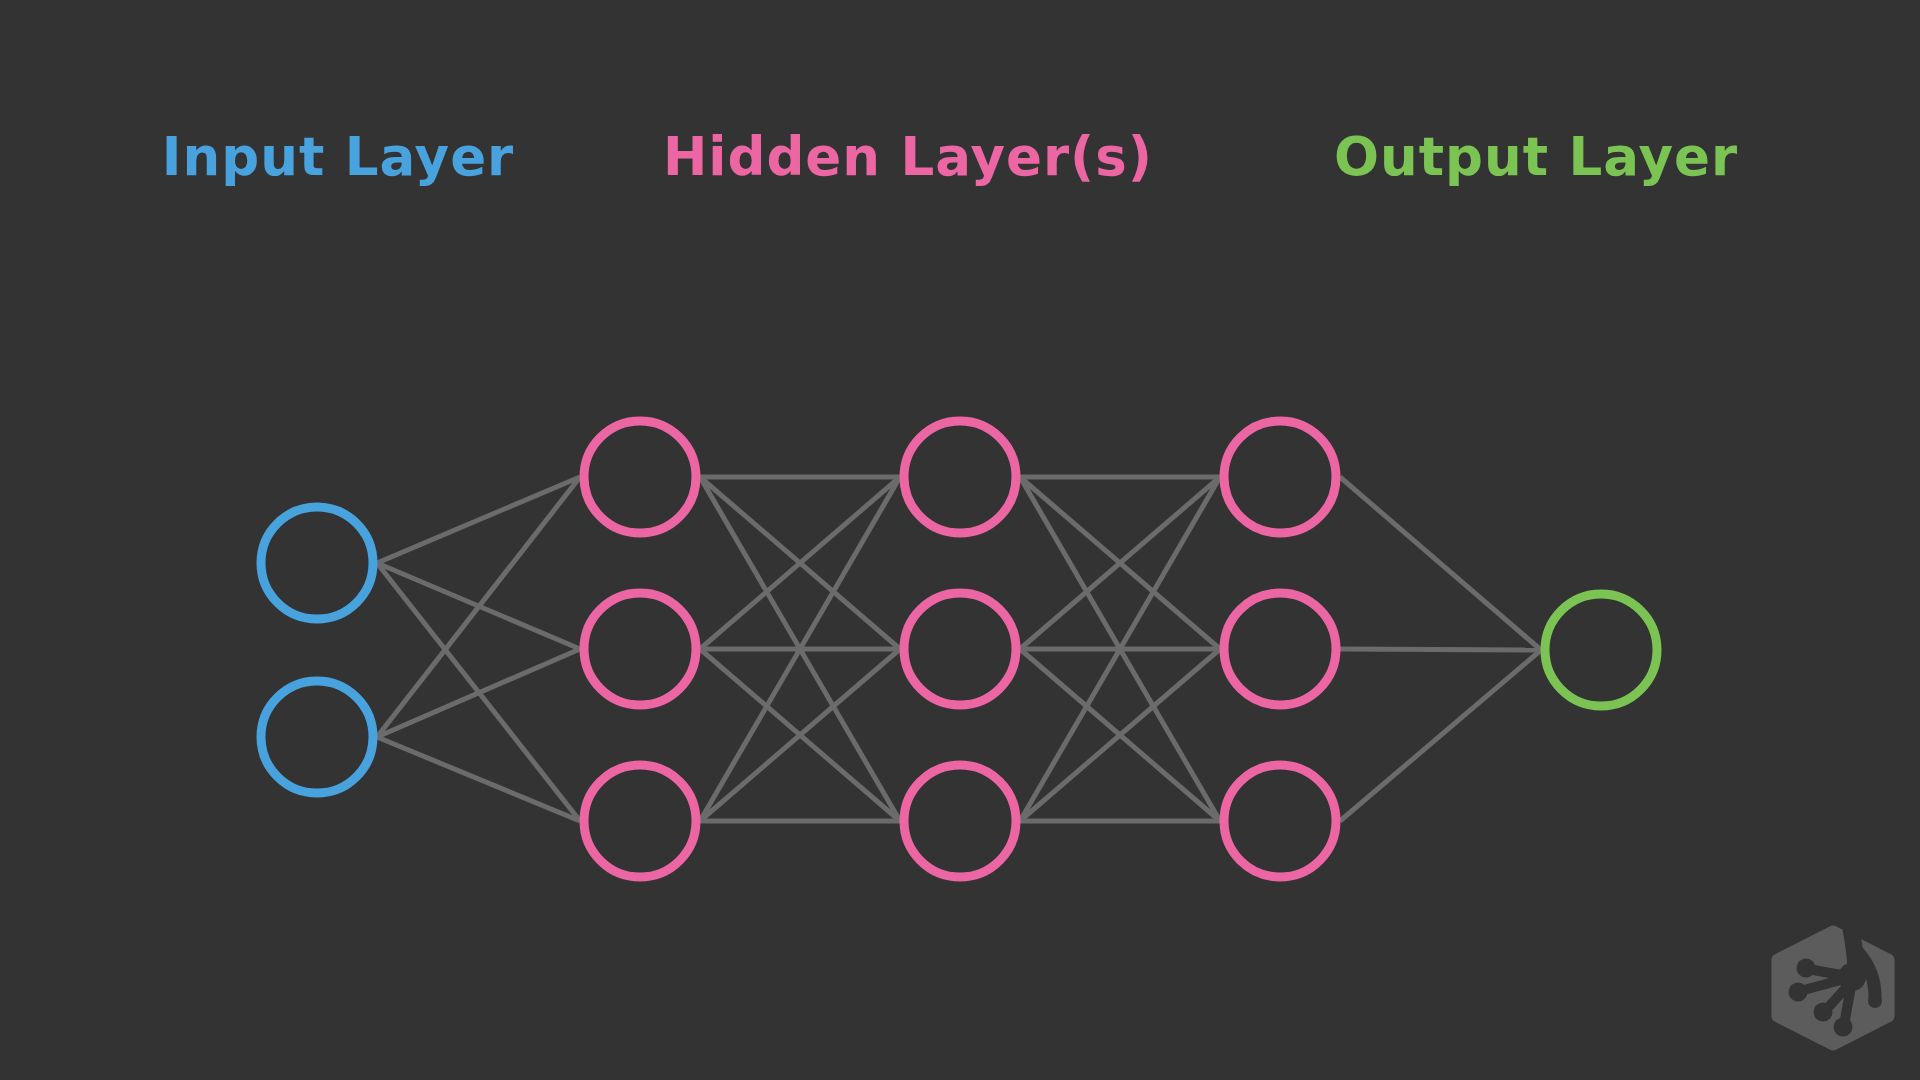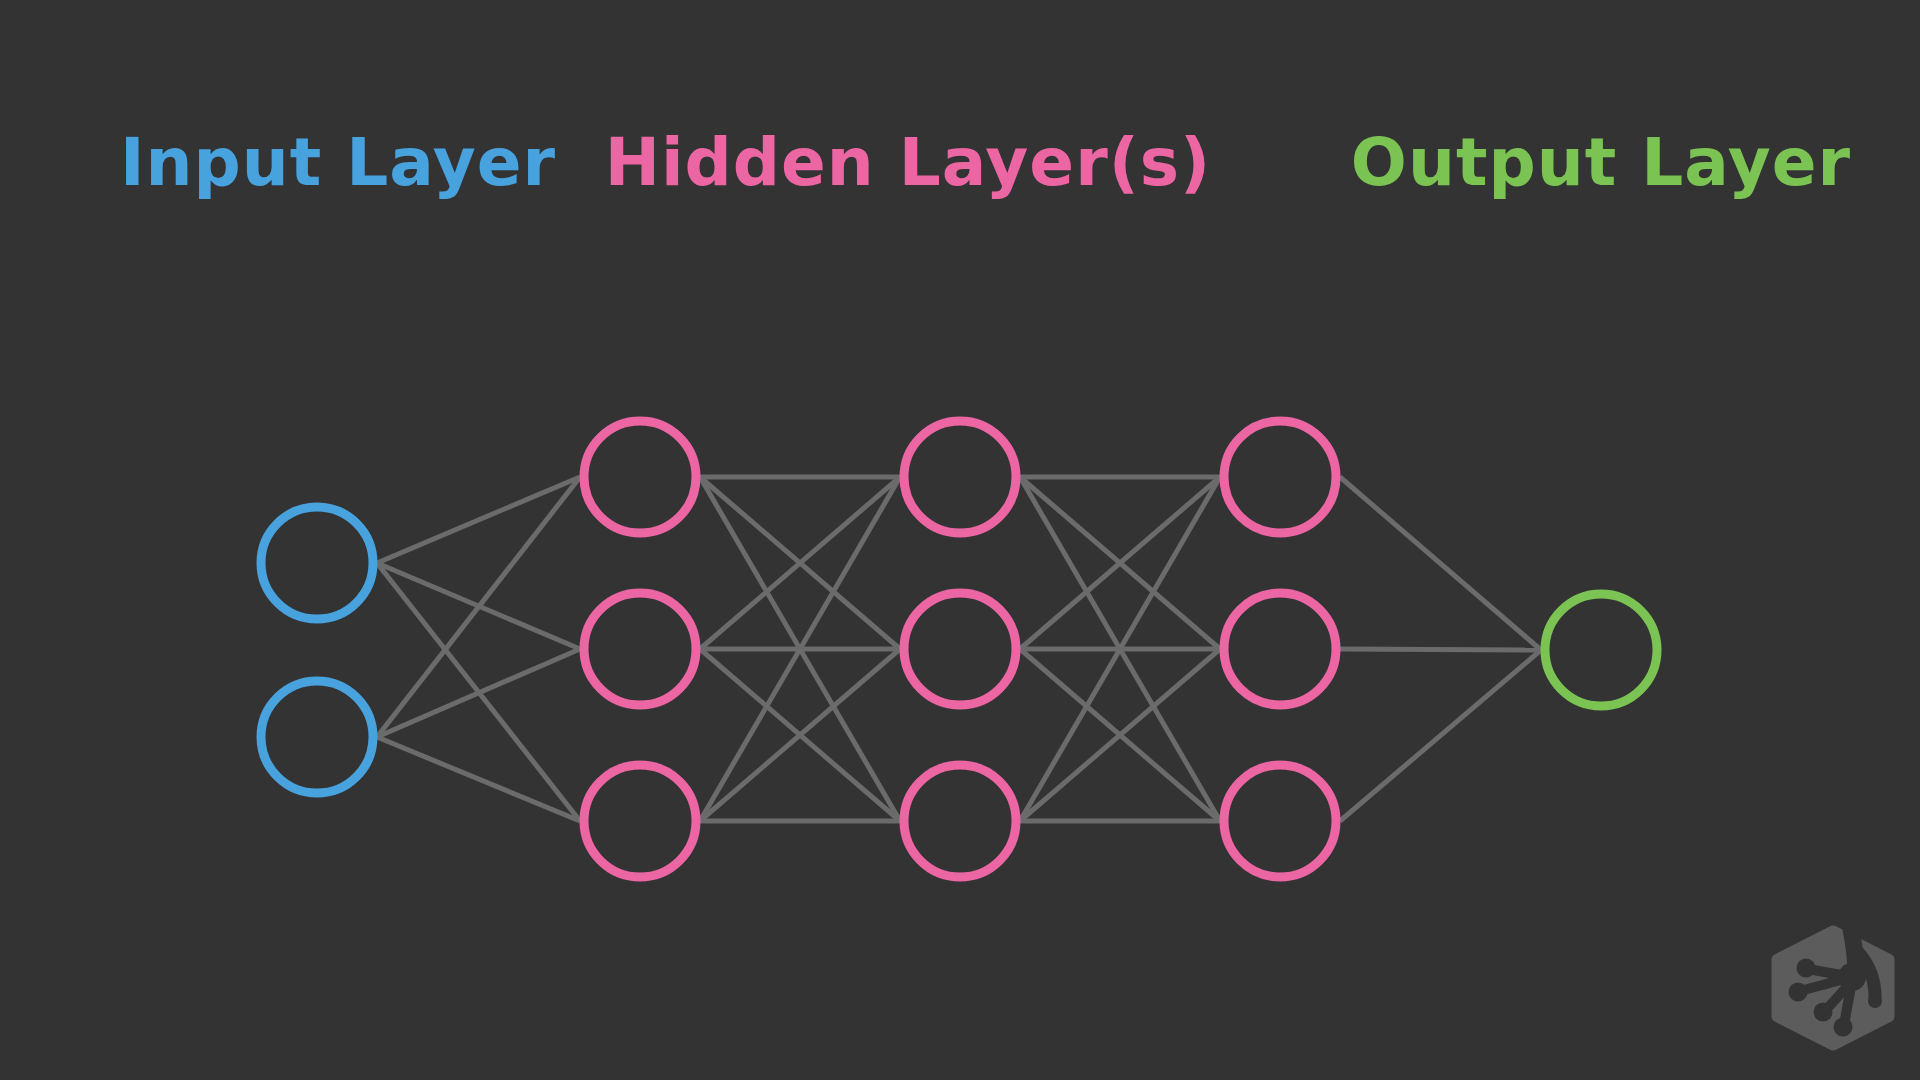--- a/index.html
+++ b/index.html
@@ -12,30 +12,30 @@
   }
   .stage {
     position: relative;
     width: 1920px;
     height: 1080px;
   }
   .layer-label {
     position: absolute;
     top: 130px;
     transform: translateX(-50%);
-    font-size: 66px;
+    font-size: 53px;
     font-weight: 700;
     line-height: 1;
     letter-spacing: 1px;
     white-space: nowrap;
     user-select: none;
   }
   .label-input  { left: 338px; }
   .label-hidden { left: 908px; }
-  .label-output { left: 1601px; }
+  .label-output { left: 1536px; }
   svg.net {
     position: absolute;
     inset: 0;
     display: block;
   }
 </style>
 </head>
 <body>
 
 <div class="stage">

